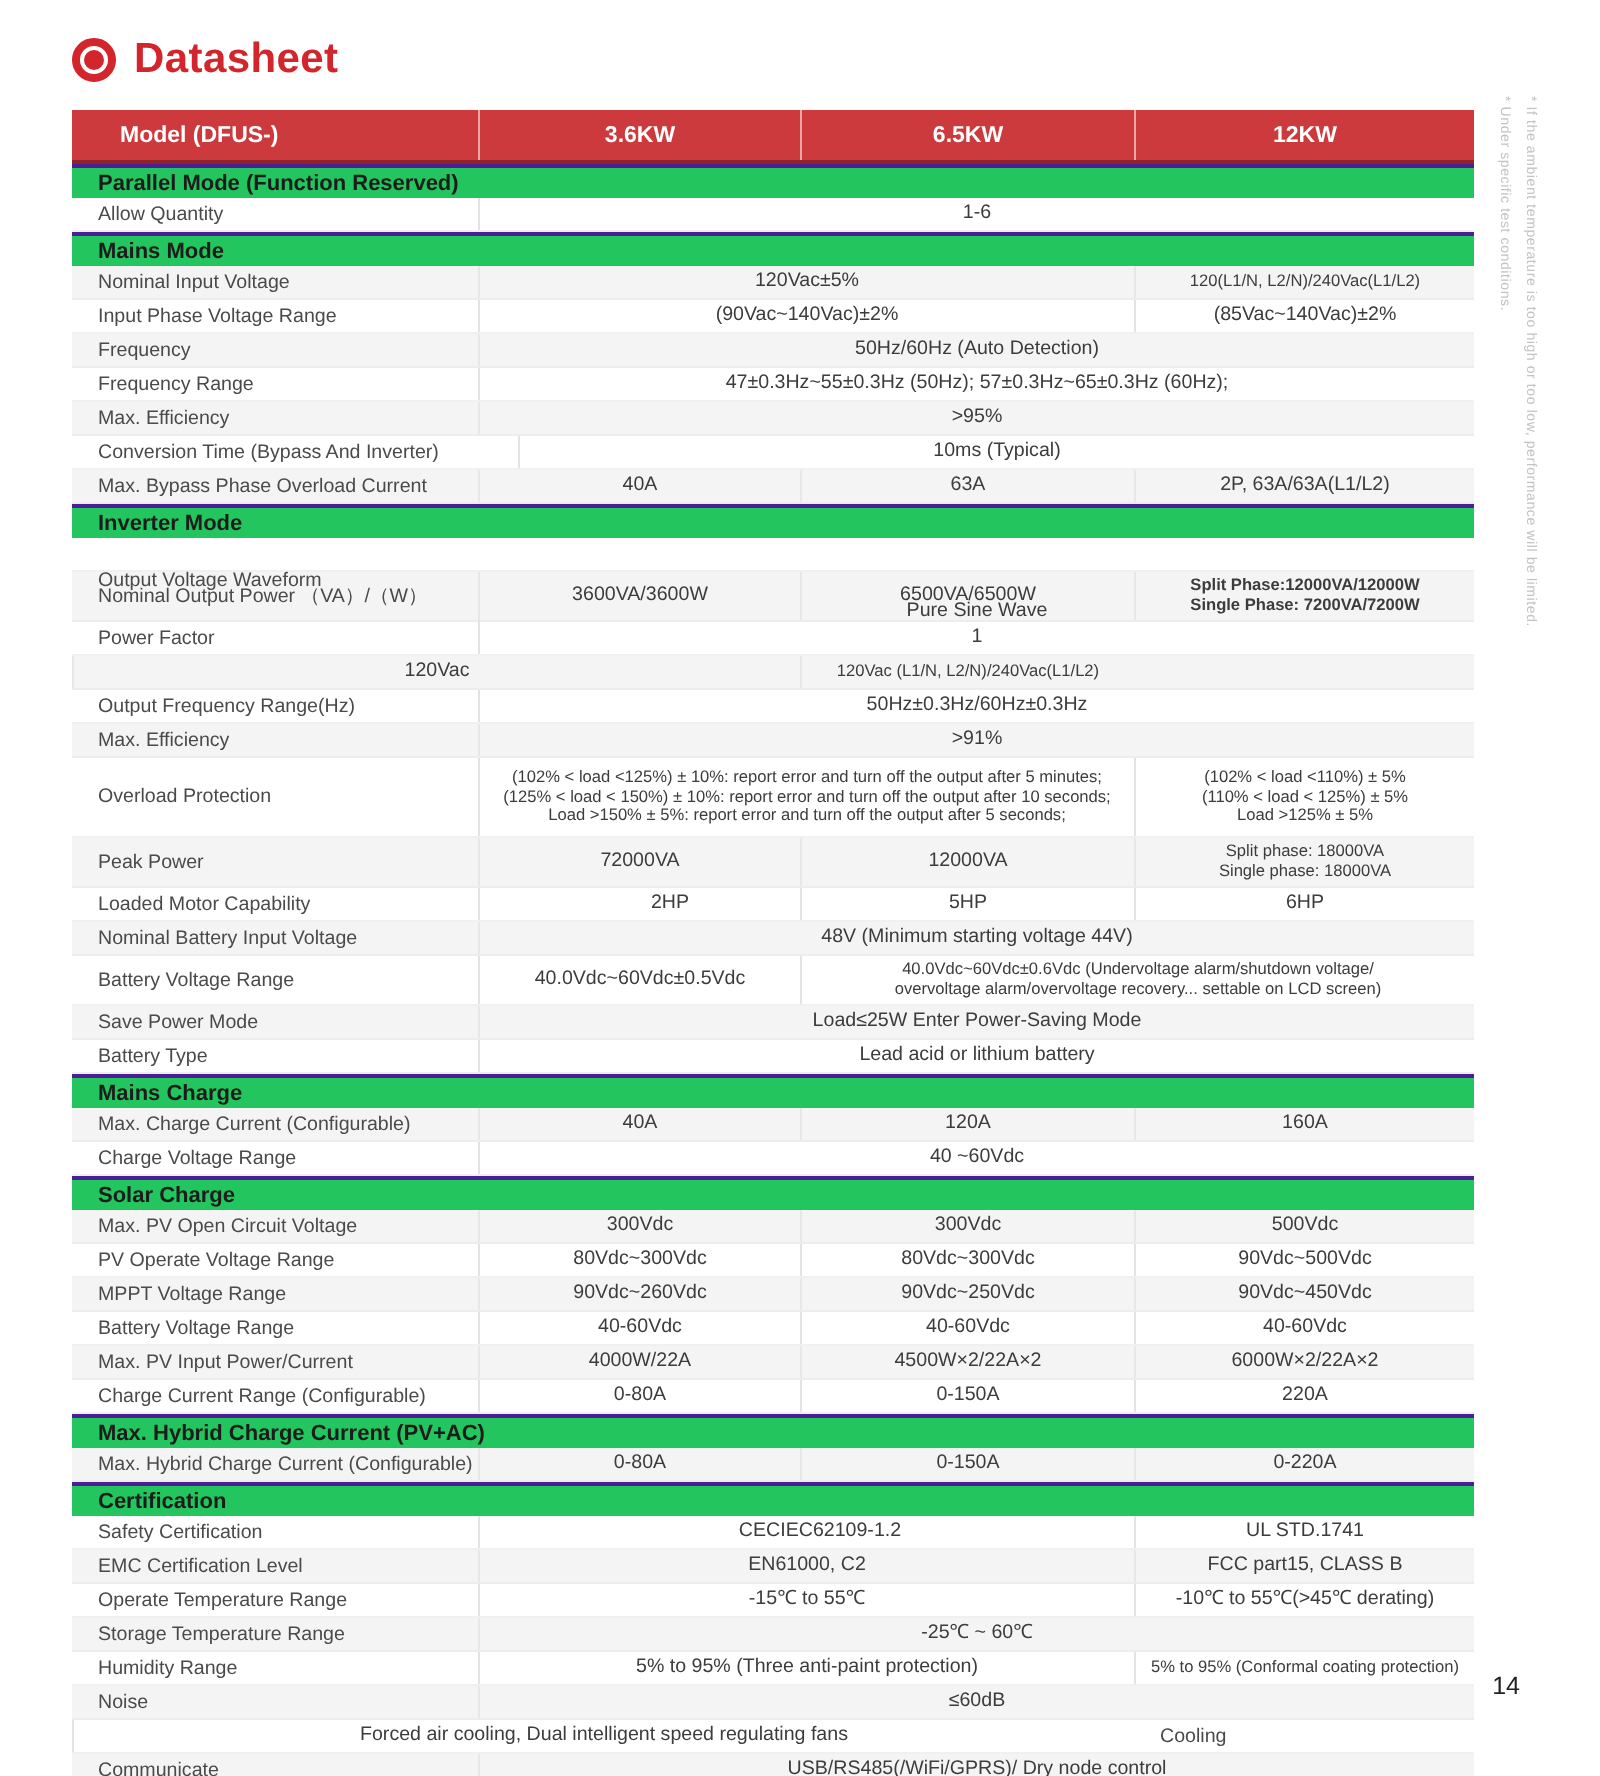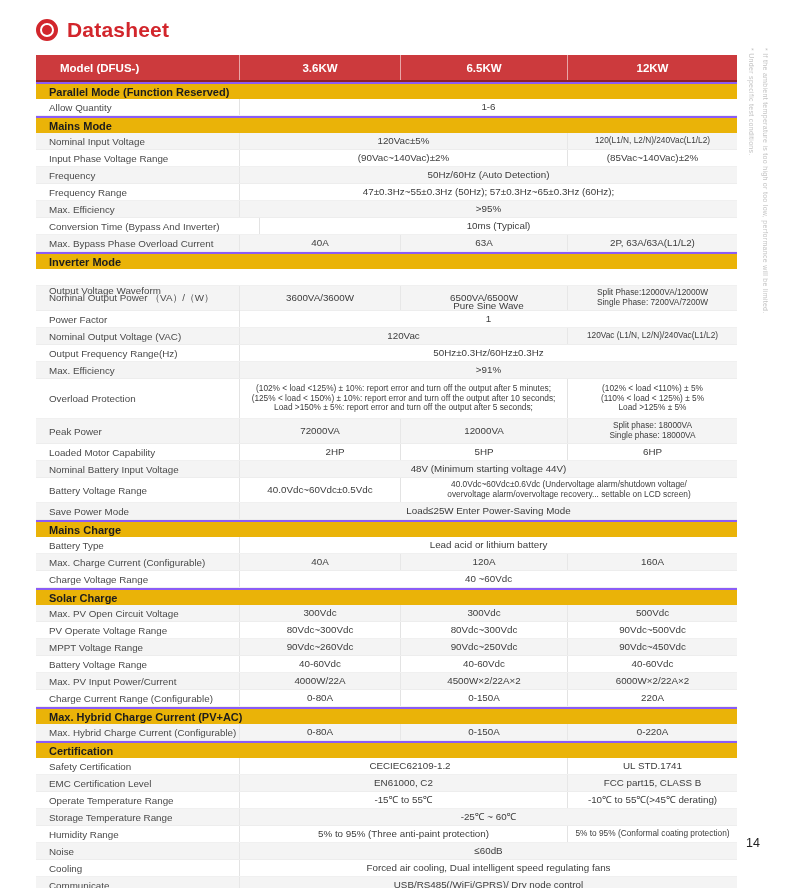--- a/index.html
+++ b/index.html
@@ -14,21 +14,21 @@
 
   .spec-table { position:absolute; left:36px; top:55px; width:701px; }
   .trow { display:grid; grid-template-columns:203px 161px 167px 170px; width:100%; }
 
   .thead { height:27px; background:#cc3a3d; border-bottom:2px solid #8e2427; }
   .thead .hcell { display:flex; align-items:center; justify-content:center; color:#ffffff;
                   font-size:11.5px; font-weight:bold; }
   .thead .hcell.first { justify-content:flex-start; padding-left:24px; }
   .thead .hcell + .hcell { border-left:1px solid rgba(255,255,255,0.55); }
 
-  .trow.section { height:17px; background:#eab308; border-top:2px solid #8b5cf6; }
+  .trow.section { height:17px; background:#22c55e; border-top:2px solid #4c1d95; }
   .trow.section .sec-label { grid-column:1 / -1; display:flex; align-items:center; padding-left:13px;
                              font-size:11px; font-weight:bold; color:#1c1c1c; }
 
   .trow.data { height:17px; background:#ffffff; border-bottom:1px solid #f0f0f0; }
   .trow.data.alt { background:#f4f4f4; border-bottom:1px solid #ededed; }
 
   .cell.label { display:flex; align-items:center; padding-left:13px; font-size:9.8px; color:#4a4a4a; }
   .cell.value { display:flex; align-items:center; justify-content:center; text-align:center;
                 font-size:9.8px; color:#3c3c3c; white-space:pre-line; line-height:1.18;
                 border-left:1px solid #e3e3e3; padding:0 3px; }
@@ -104,29 +104,28 @@
           <div class="sec-label">Inverter Mode</div>
         </div>
         <div class="trow data">
           <div class="cell label">Output Voltage Waveform</div>
           <div class="cell value" style="grid-column: span 3; margin-top: 31px;">Pure Sine Wave</div>
         </div>
         <div class="trow data alt" style="height: 25px;">
           <div class="cell label">Nominal Output Power （VA）/（W）</div>
           <div class="cell value" style="grid-column: span 1;">3600VA/3600W</div>
           <div class="cell value" style="grid-column: span 1;">6500VA/6500W</div>
-          <div class="cell value small" style="grid-column: span 1;">Split Phase:12000VA/12000W
+          <div class="cell value small" style="grid-column: span 1; font-weight: bold;">Split Phase:12000VA/12000W
 Single Phase: 7200VA/7200W</div>
         </div>
         <div class="trow data">
           <div class="cell label">Power Factor</div>
           <div class="cell value" style="grid-column: span 3;">1</div>
         </div>
         <div class="trow data alt">
-          <div class="cell label">Nominal Output Voltage (VAC)</div>
           <div class="cell value" style="grid-column: span 2;">120Vac</div>
           <div class="cell value small" style="grid-column: span 1;">120Vac (L1/N, L2/N)/240Vac(L1/L2)</div>
         </div>
         <div class="trow data">
           <div class="cell label">Output Frequency Range(Hz)</div>
           <div class="cell value" style="grid-column: span 3;">50Hz±0.3Hz/60Hz±0.3Hz</div>
         </div>
         <div class="trow data alt">
           <div class="cell label">Max. Efficiency</div>
           <div class="cell value" style="grid-column: span 3;">&gt;91%</div>
@@ -160,26 +159,26 @@
         <div class="trow data" style="height: 25px;">
           <div class="cell label">Battery Voltage Range</div>
           <div class="cell value" style="grid-column: span 1;">40.0Vdc~60Vdc±0.5Vdc</div>
           <div class="cell value small" style="grid-column: span 2;">40.0Vdc~60Vdc±0.6Vdc (Undervoltage alarm/shutdown voltage/
 overvoltage alarm/overvoltage recovery... settable on LCD screen)</div>
         </div>
         <div class="trow data alt">
           <div class="cell label">Save Power Mode</div>
           <div class="cell value" style="grid-column: span 3;">Load≤25W Enter Power-Saving Mode</div>
         </div>
-        <div class="trow section">
-          <div class="sec-label">Mains Charge</div>
-        </div>
         <div class="trow data">
           <div class="cell label">Battery Type</div>
           <div class="cell value" style="grid-column: span 3;">Lead acid or lithium battery</div>
+        </div>
+        <div class="trow section">
+          <div class="sec-label">Mains Charge</div>
         </div>
         <div class="trow data alt">
           <div class="cell label">Max. Charge Current (Configurable)</div>
           <div class="cell value" style="grid-column: span 1;">40A</div>
           <div class="cell value" style="grid-column: span 1;">120A</div>
           <div class="cell value" style="grid-column: span 1;">160A</div>
         </div>
         <div class="trow data">
           <div class="cell label">Charge Voltage Range</div>
           <div class="cell value" style="grid-column: span 3;">40 ~60Vdc</div>
@@ -257,22 +256,22 @@
         <div class="trow data">
           <div class="cell label">Humidity Range</div>
           <div class="cell value" style="grid-column: span 2;">5% to 95% (Three anti-paint protection)</div>
           <div class="cell value small" style="grid-column: span 1;">5% to 95% (Conformal coating protection)</div>
         </div>
         <div class="trow data alt">
           <div class="cell label">Noise</div>
           <div class="cell value" style="grid-column: span 3;">≤60dB</div>
         </div>
         <div class="trow data">
+          <div class="cell value" style="grid-column: span 3;">Forced air cooling, Dual intelligent speed regulating fans</div>
           <div class="cell label">Cooling</div>
-          <div class="cell value" style="grid-column: span 3;">Forced air cooling, Dual intelligent speed regulating fans</div>
         </div>
         <div class="trow data alt">
           <div class="cell label">Communicate</div>
           <div class="cell value" style="grid-column: span 3;">USB/RS485(/WiFi/GPRS)/ Dry node control</div>
         </div>
       </div>
   </div>
 
   <div class="side-notes">
     <div>* If the ambient temperature is too high or too low, performance will be limited.</div>

